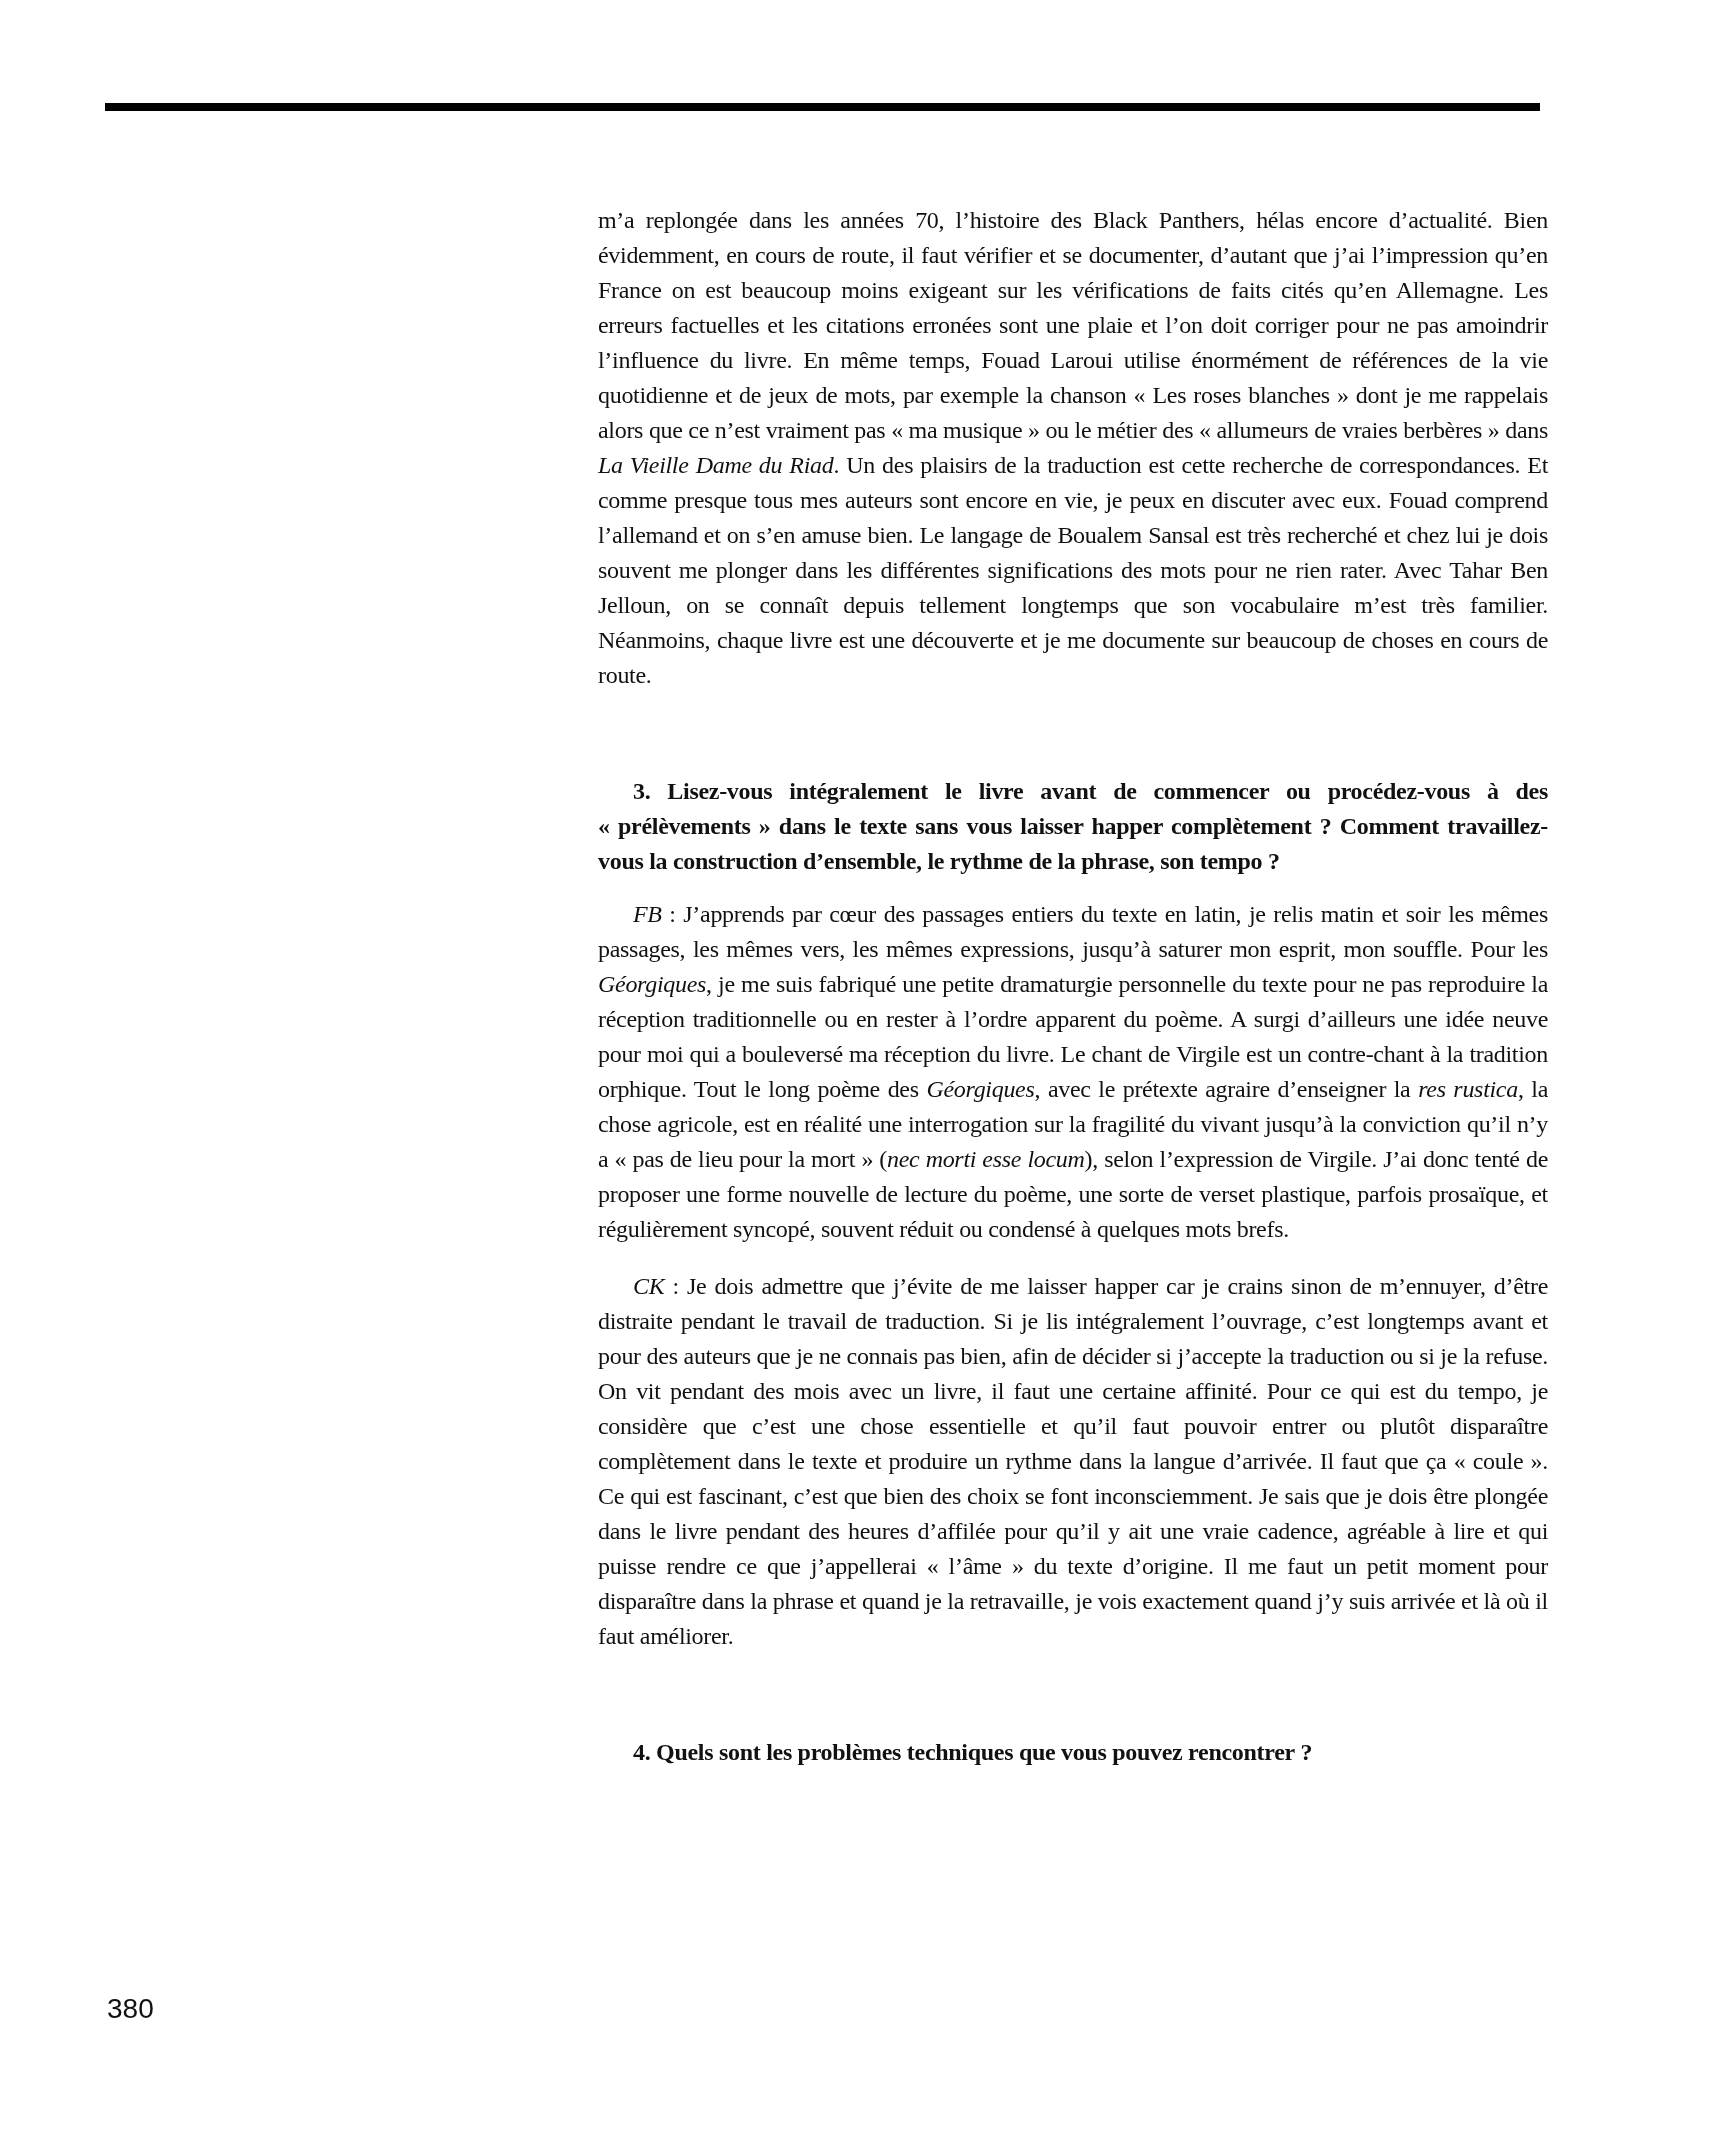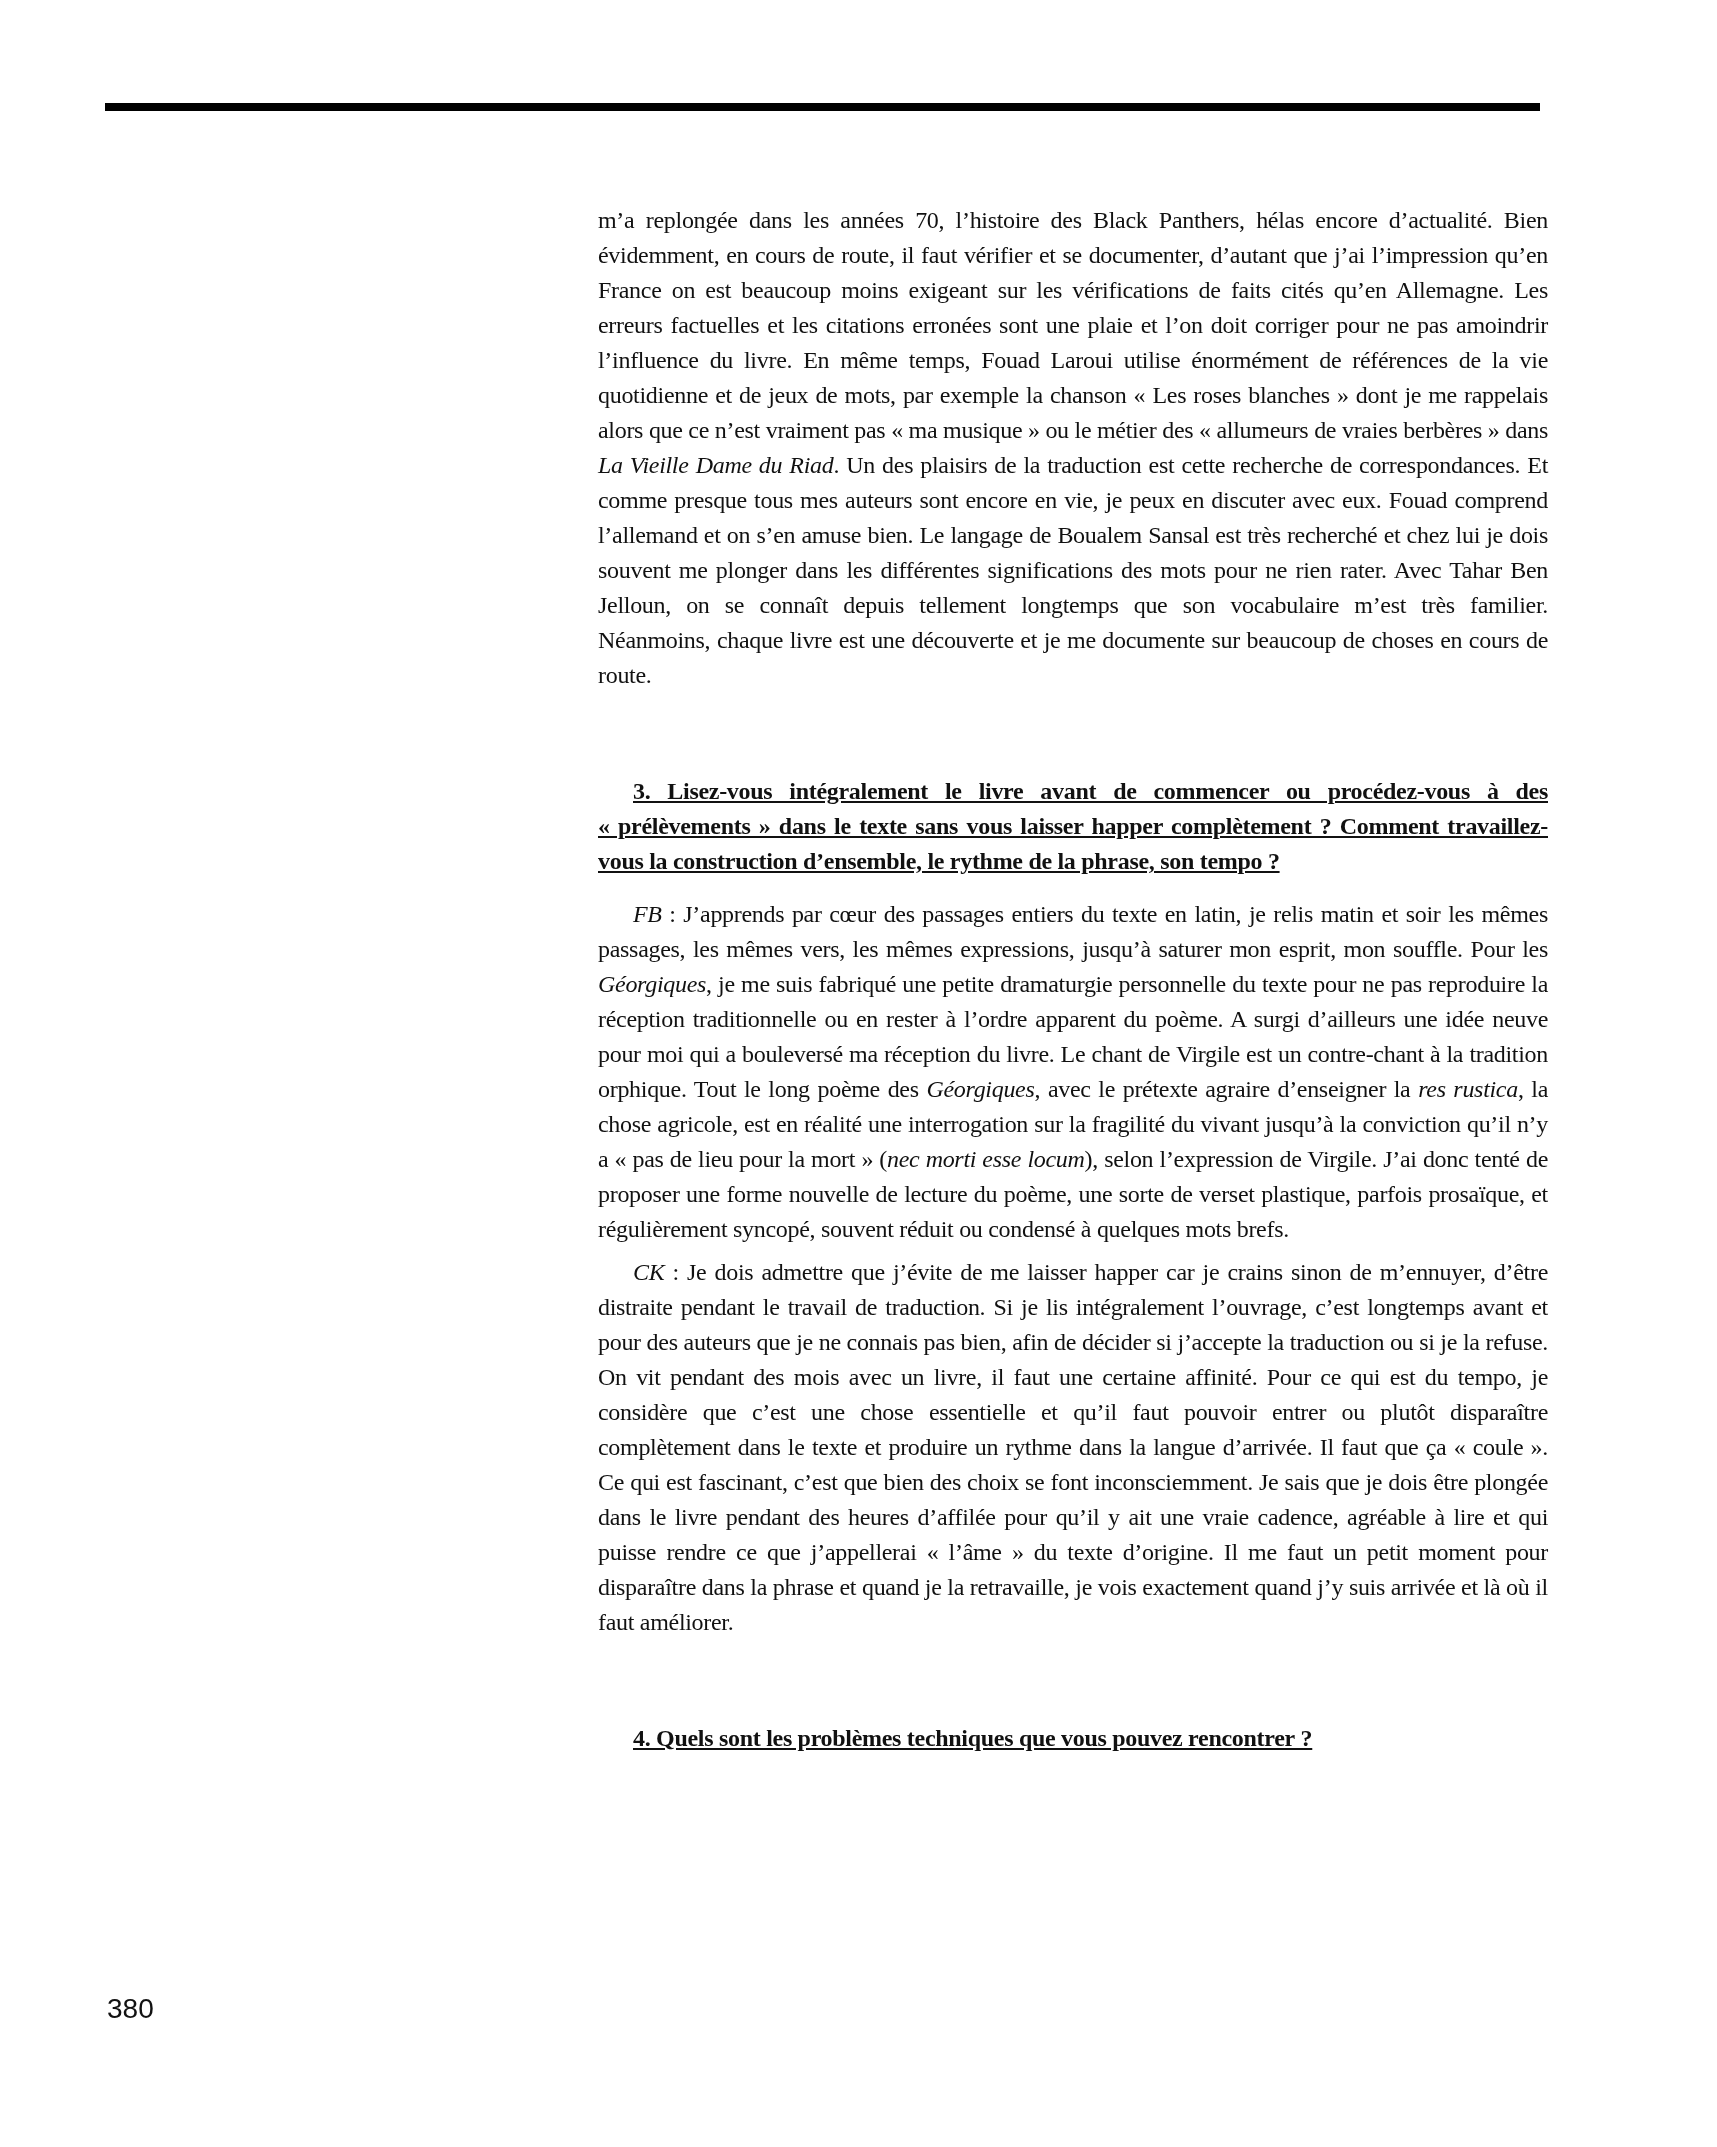--- a/index.html
+++ b/index.html
@@ -27,26 +27,25 @@
     width: 950px;
     font-size: 24px;
     line-height: 35px;
     letter-spacing: -0.3px;
     text-align: justify;
     hyphens: auto;
     -webkit-hyphens: auto;
   }
   .text-column p { margin: 0; }
   .text-column p.indent { text-indent: 35px; }
-  .text-column p.paragraph + p.paragraph { margin-top: 8px; }
+  .text-column p.paragraph + p.paragraph { margin-top: 22px; }
   .text-column p.question {
     font-weight: bold;
     margin-top: 81px;
     margin-bottom: 18.3px;
-    text-decoration: underline;
   }
   .page-number {
     position: absolute;
     left: 107px;
     top: 1995px;
     font-family: "Liberation Sans", sans-serif;
     font-size: 28px;
     line-height: 1;
     color: #111111;
   }

